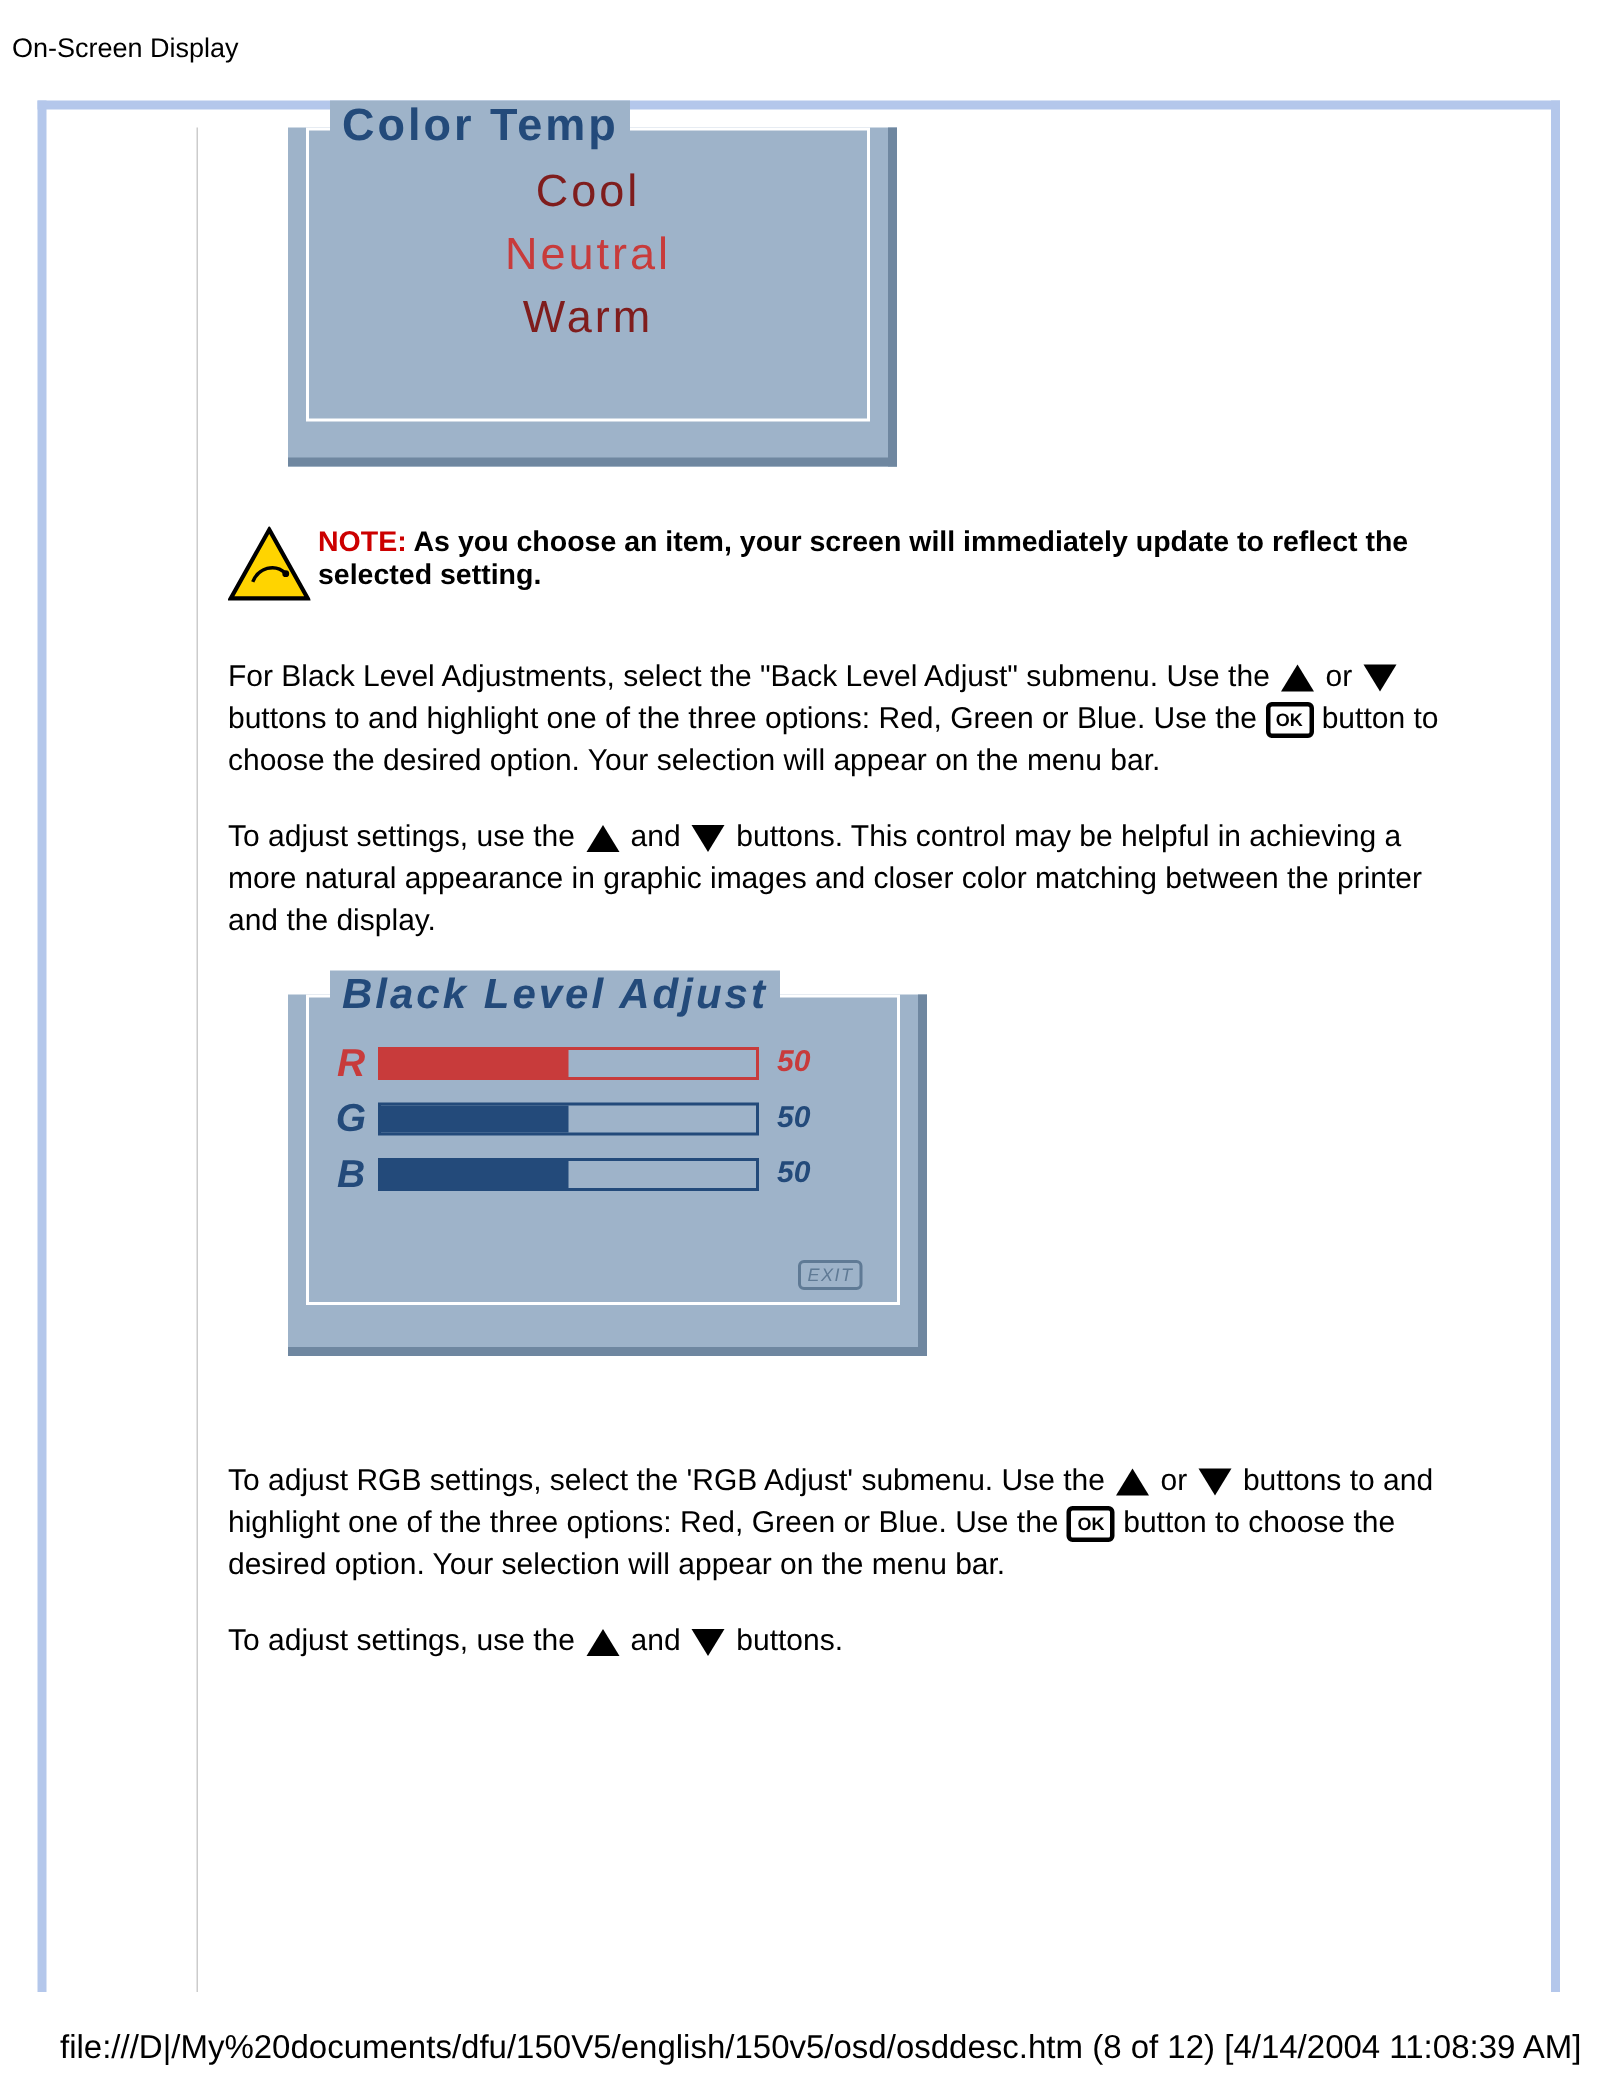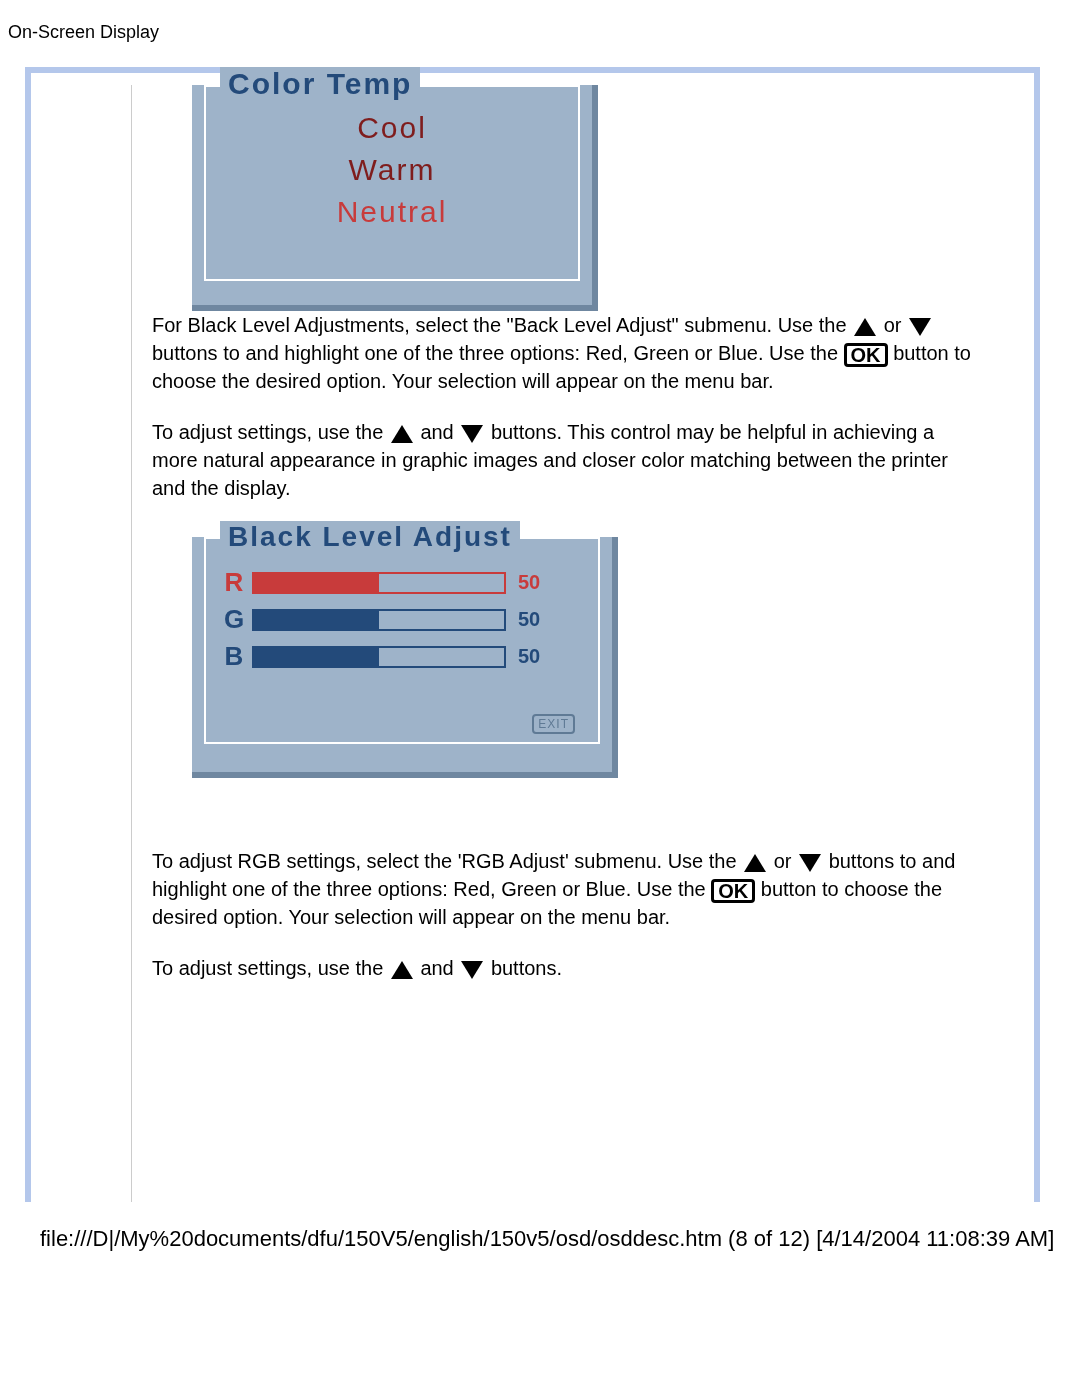--- a/index.html
+++ b/index.html
@@ -30,21 +30,21 @@
     font-size:30px; letter-spacing:2px;text-align:right;
   }
   .osd-option { text-align:center; font-size:30px; color:#7f1d1d; letter-spacing:2px; padding:4px 0; }
   .osd-option.selected { color:#c83b3b; }
 
   
   .osd1 { width:400px; height:220px; }
   .osd1 .osd-inner { height: calc(100% - 24px); box-sizing:border-box; padding-top:20px;}
 
   
-  .osd2 { width:420px; height:235px; }
+  .osd2 { width:420px; height:235px;font-style:italic; }
   .osd2 .osd-inner { height: calc(100% - 28px); box-sizing:border-box; padding-top:22px; padding-bottom:30px;}
   .osd2 .legend2 { font-size:28px; top:-18px; }
 
   .bla-row { display:flex; align-items:center; margin:6px 0; }
   .bla-label { width:36px; text-align:center; font-size:26px; font-weight:bold; }
   .bla-R { color:#c83b3b; }
   .bla-G, .bla-B { color:#234a7a; }
   .bla-bar { flex:0 0 250px; height:18px; border:2px solid; position:relative; }
   .bla-bar .fill { position:absolute; left:0; top:0; bottom:0; }
   .bar-R { border-color:#c83b3b; } .bar-R .fill { background:#c83b3b; }
@@ -74,45 +74,58 @@
   .tri-up, .tri-dn {
     display:inline-block; width:0; height:0; vertical-align:middle;
     border-left:11px solid transparent; border-right:11px solid transparent;
     margin:0 2px;
   }
   .tri-up { border-bottom:18px solid #000; }
   .tri-dn { border-top:18px solid #000; }
   .ok-btn {
     display:inline-block; vertical-align:middle;
     border:3px solid #000; border-radius:4px;
-    font-weight:bold; font-size:20px; padding:0 4px;
+    font-weight:bold; font-size:12px; padding:0 4px;
     line-height:18px; font-family: Arial;
   }
 
   .footer { font-size:22px; padding: 24px 0 22px 40px; }
 </style>
 </head>
 <body>
 
 <div class="page-title">On-Screen Display</div>
 
 <div class="outer-blue">
   <div class="inner-white">
 
     
     <div class="osd-panel osd1">
       <div class="osd-inner">
         <div class="osd-legend">Color Temp</div>
         <div class="osd-option">Cool</div>
+        <div class="osd-option selected">Neutral</div>
         <div class="osd-option">Warm</div>
-        <div class="osd-option selected">Neutral</div>
       </div>
     </div>
 
     
+    <div class="note-row">
+      <div class="warn-icon">
+        <svg viewBox="0 0 60 54">
+          <polygon points="30,2 58,52 2,52" fill="#ffd400" stroke="#000" stroke-width="3"></polygon>
+          <path d="M18,40 C22,30 34,26 42,34" stroke="#000" stroke-width="2.5" fill="none"></path>
+          <circle cx="42" cy="34" r="2.5" fill="#000"></circle>
+        </svg>
+      </div>
+      <div class="note-text">
+        <span class="red">NOTE:</span>
+        <span>As you choose an item, your screen will immediately update to reflect the selected setting.</span>
+      </div>
+    </div>
 
     
     <p class="body-p">
       <span>For Black Level Adjustments, select the "Back Level Adjust" submenu. Use the </span>
       <span class="tri-up"></span>
       <span> or </span>
       <span class="tri-dn"></span>
       <span> buttons to and highlight one of the three options: Red, Green or Blue. Use the </span>
       <span class="ok-btn">OK</span>
       <span> button to choose the desired option. Your selection will appear on the menu bar.</span>

